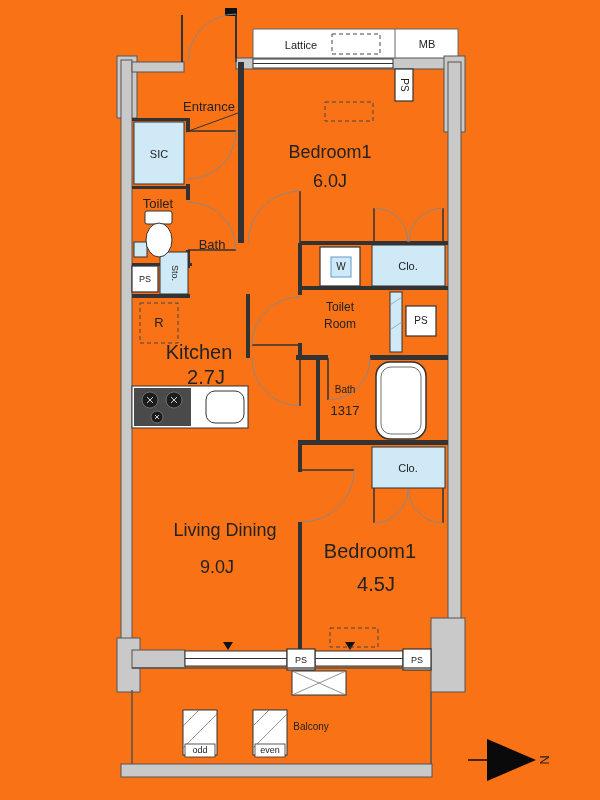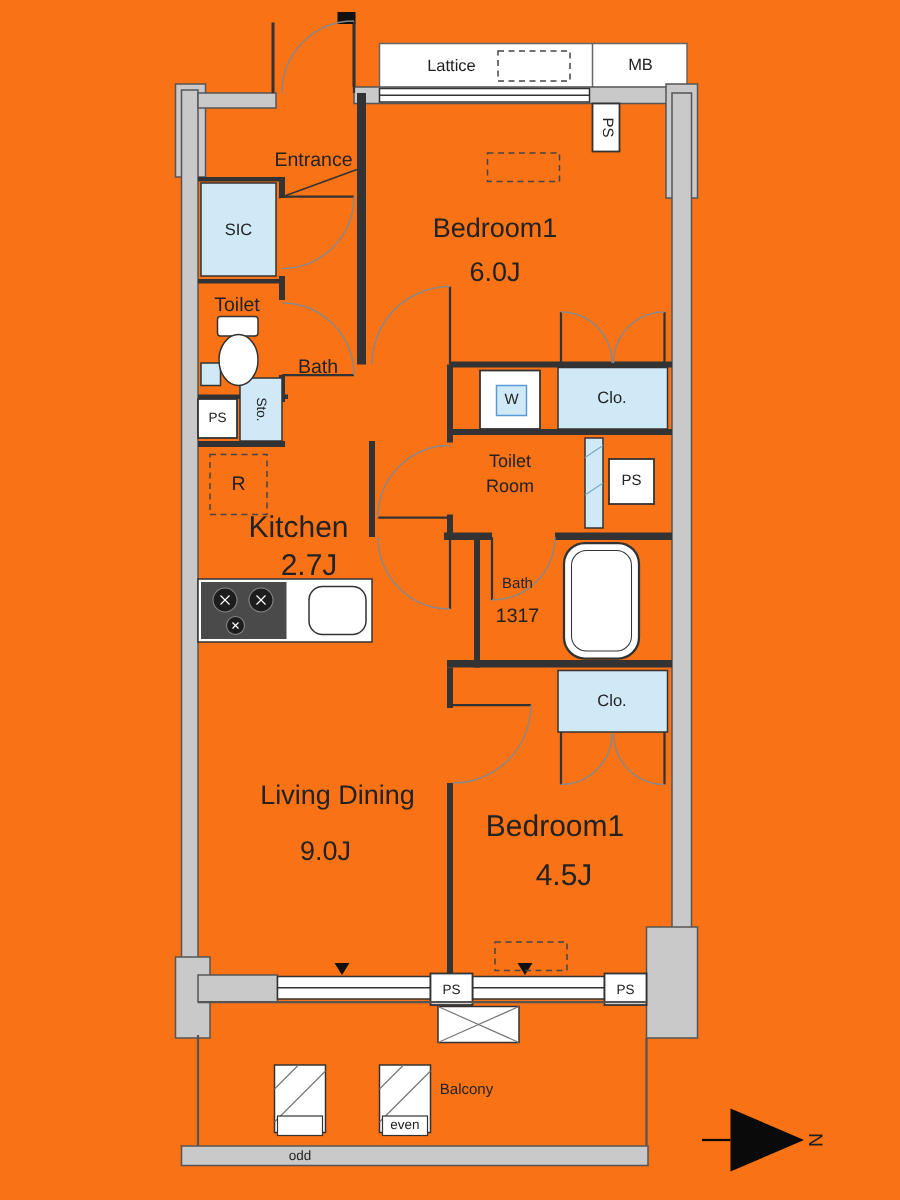--- a/index.html
+++ b/index.html
@@ -212,18 +212,18 @@
 <div class="lbl s18" style="left:217px;top:567px">9.0J</div>
 
 <div class="lbl s11" style="left:408px;top:468px">Clo.</div>
 <div class="lbl s16" style="left:370px;top:551px">Bedroom1</div>
 <div class="lbl s16" style="left:376px;top:584px">4.5J</div>
 
 <div class="lbl s9" style="left:301px;top:660px">PS</div>
 <div class="lbl s9" style="left:417px;top:660px">PS</div>
 
 <div class="lbl s15" style="left:311px;top:727px">Balcony</div>
-<div class="lbl s9" style="left:200px;top:771px">odd</div>
+<div class="lbl s9" style="left:200px;top:750px">odd</div>
 <div class="lbl s9" style="left:270px;top:750px">even</div>
 
 <div class="lbl s13 rot90" style="left:544px;top:760px">N</div>
 
 </div>
 
 </body></html>

